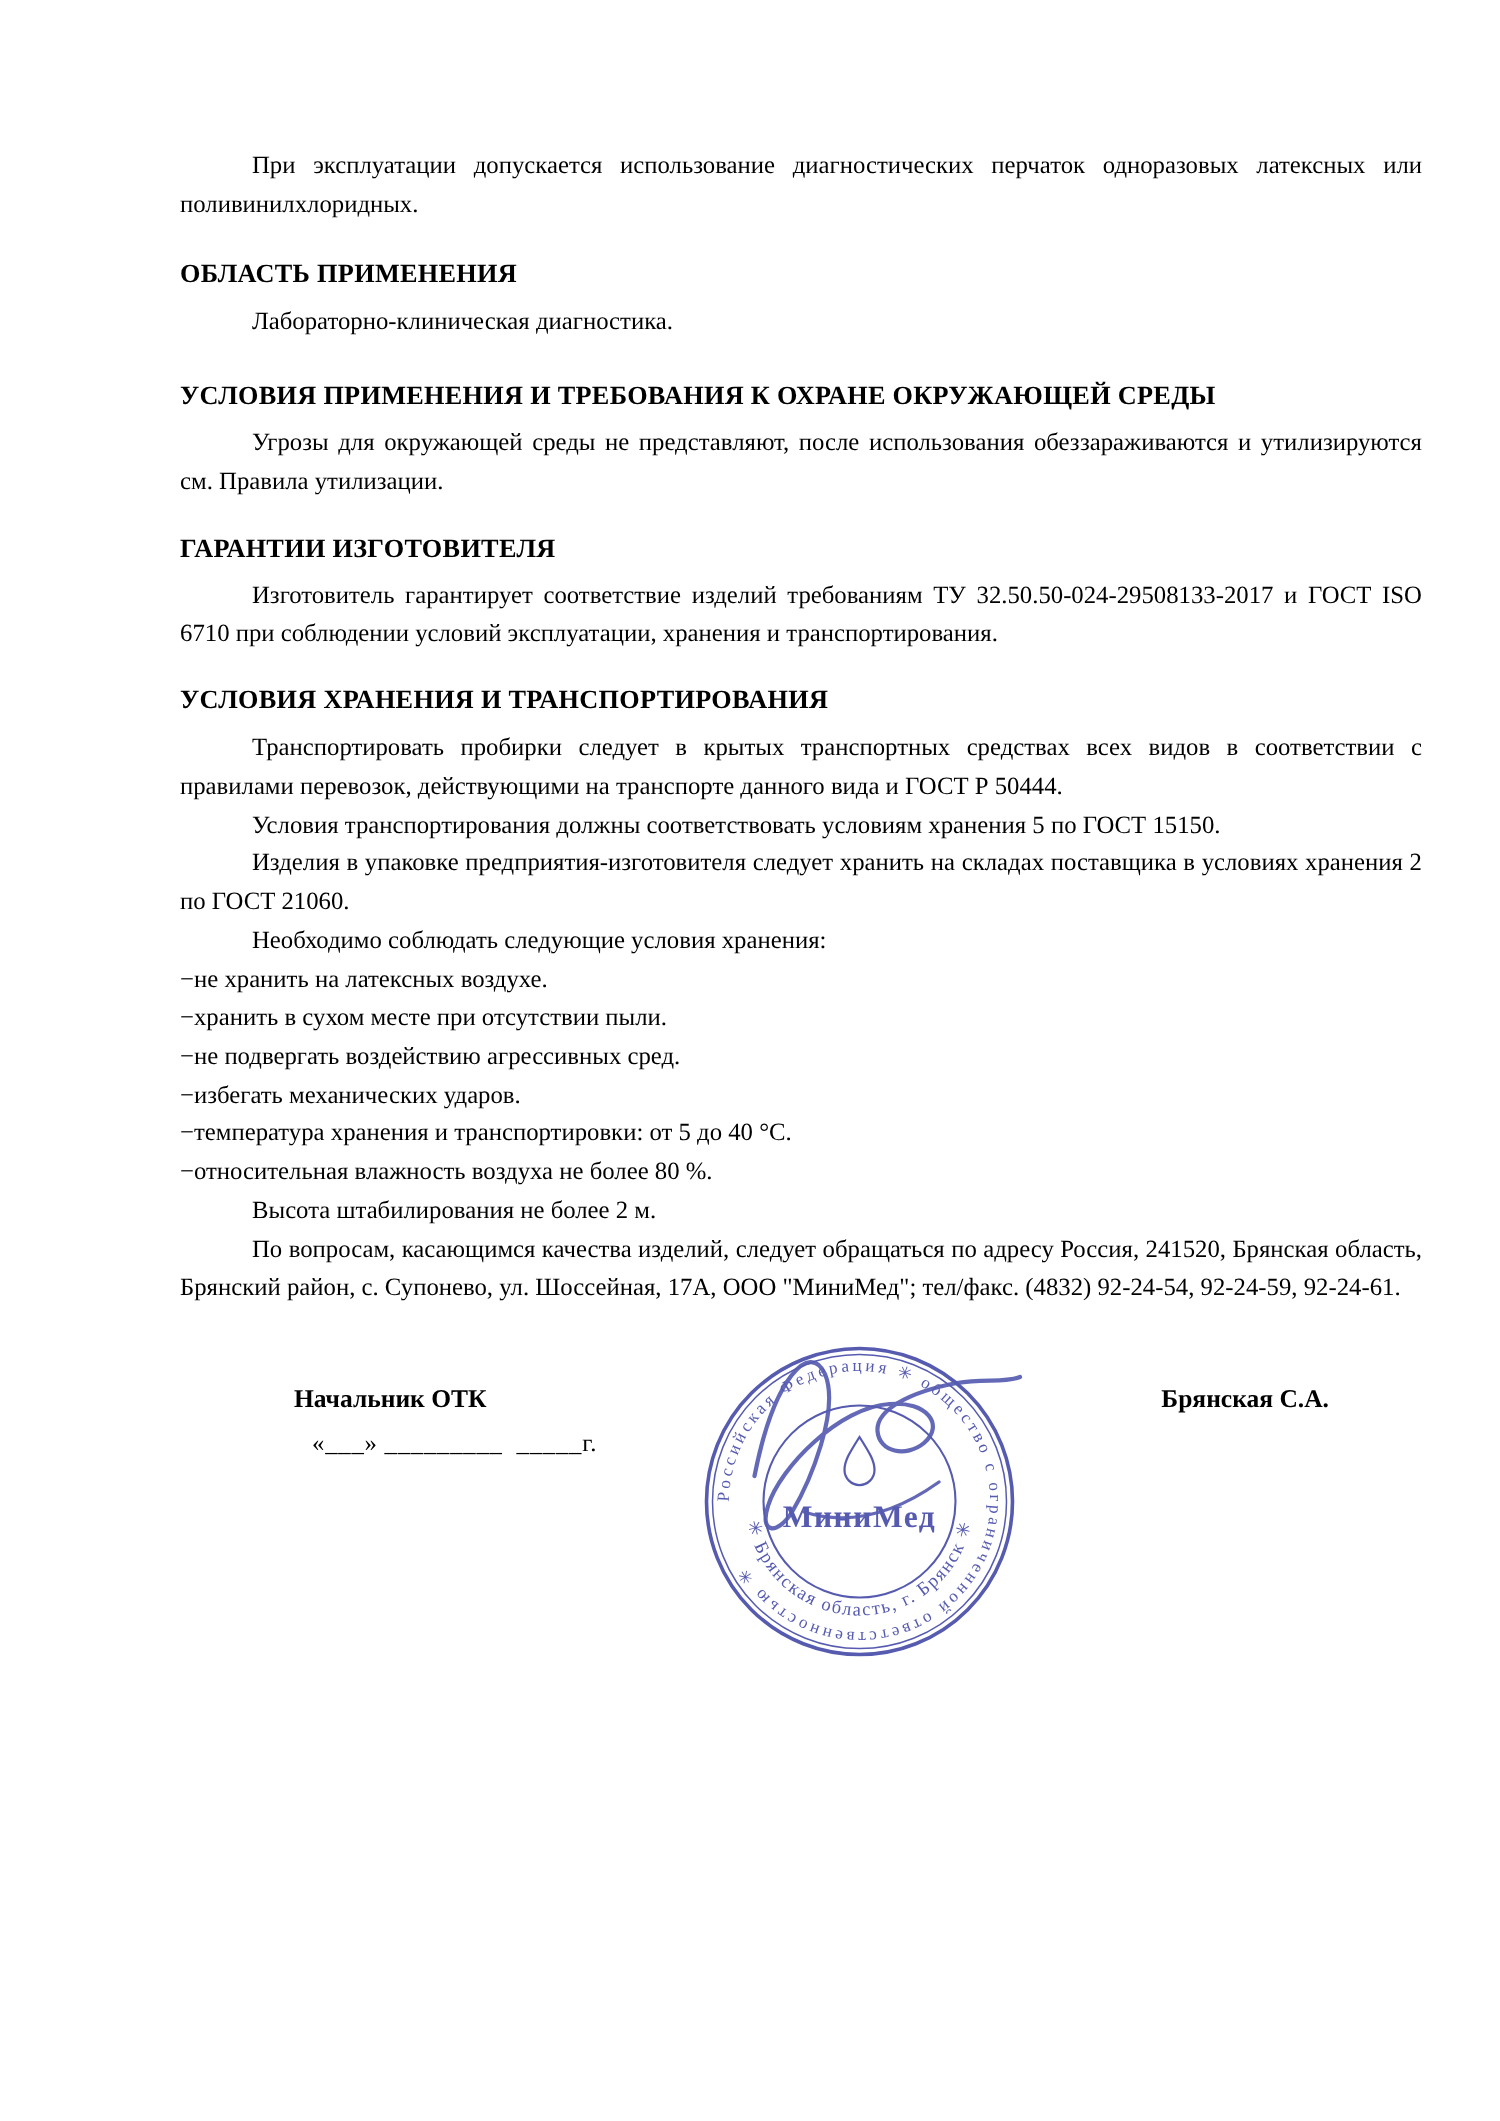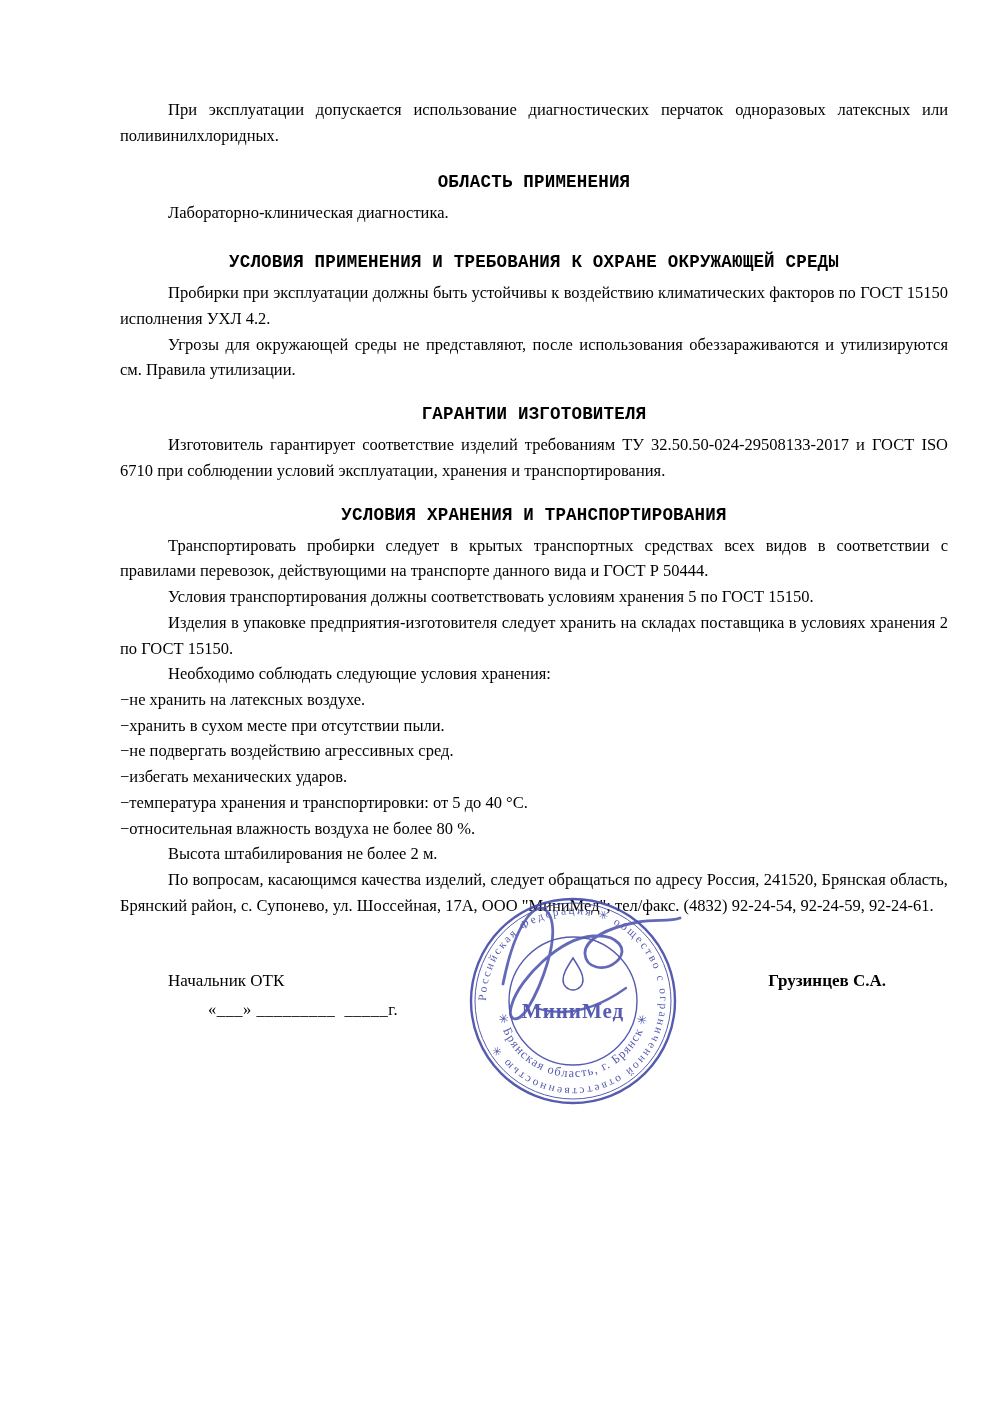--- a/index.html
+++ b/index.html
@@ -11,31 +11,31 @@
   .page{
     position:relative;box-sizing:border-box;
     width:1000px;height:1414px;
     padding:97px 52px 0 120px;
   }
   .para{
     font-size:16.5px;line-height:1.56;text-align:justify;
     text-indent:48px;margin:0;
   }
   .heading{
-    font-size:17.5px;font-weight:bold;text-align:center;
-    margin:21px 0 8px 0;letter-spacing:.2px;font-family:Liberation Mono, monospace;
+    font-size:17.5px;font-weight:bold;
+    margin:21px 0 8px 0;letter-spacing:.2px;
   }
   .list-line{
     font-size:16.5px;line-height:1.56;margin:0;text-align:left;
   }
   .sig-row{
     display:flex;justify-content:space-between;align-items:flex-start;
     margin-top:52px;padding:0 62px 0 48px;
   }
-  .sig-title{font-weight:normal;font-size:17px;}
+  .sig-title{font-weight:bold;font-size:17px;margin-left:28px;}
   .sig-date{margin-top:9px;font-size:16.5px;letter-spacing:.5px;white-space:pre;margin-left:40px;}
   .sig-name{font-weight:bold;font-size:17px;}
   .stamp-wrap{
     position:absolute;left:448px;top:866px;width:250px;height:250px;
     pointer-events:none;
   }
   .stamp-svg{
     position:absolute;left:0;top:0;
     color:var(--stamp,#3f45a5);
     opacity:.88;
@@ -54,48 +54,47 @@
 <body>
 
 <div class="page">
 
   <p class="para">При эксплуатации допускается использование диагностических перчаток одноразовых латексных или поливинилхлоридных.</p>
 
   <h2 class="heading" style="margin-top:24px;">ОБЛАСТЬ ПРИМЕНЕНИЯ</h2>
   <p class="para">Лабораторно-клиническая диагностика.</p>
 
   <h2 class="heading" style="margin-top:26px;">УСЛОВИЯ ПРИМЕНЕНИЯ И ТРЕБОВАНИЯ К ОХРАНЕ ОКРУЖАЮЩЕЙ СРЕДЫ</h2>
-  <p class="para">Пробирки при эксплуатации должны быть устойчивы к воздействию климатических факторов по ГОСТ 15150 исполнения УХЛ 4.2.</p>
   <p class="para">Угрозы для окружающей среды не представляют, после использования обеззараживаются и утилизируются см. Правила утилизации.</p>
 
   <h2 class="heading">ГАРАНТИИ ИЗГОТОВИТЕЛЯ</h2>
   <p class="para">Изготовитель гарантирует соответствие изделий требованиям ТУ 32.50.50-024-29508133-2017 и ГОСТ ISO 6710 при соблюдении условий эксплуатации, хранения и транспортирования.</p>
 
   <h2 class="heading">УСЛОВИЯ ХРАНЕНИЯ И ТРАНСПОРТИРОВАНИЯ</h2>
   <p class="para">Транспортировать пробирки следует в крытых транспортных средствах всех видов в соответствии с правилами перевозок, действующими на транспорте данного вида и ГОСТ Р 50444.</p>
   <p class="para">Условия транспортирования должны соответствовать условиям хранения 5 по ГОСТ 15150.</p>
-  <p class="para">Изделия в упаковке предприятия-изготовителя следует хранить на складах поставщика в условиях хранения 2 по ГОСТ 15150.</p>
+  <p class="para">Изделия в упаковке предприятия-изготовителя следует хранить на складах поставщика в условиях хранения 2 по ГОСТ 21060.</p>
   <p class="para">Необходимо соблюдать следующие условия хранения:</p>
 
   <p class="list-line">−не хранить на латексных воздухе.</p>
   <p class="list-line">−хранить в сухом месте при отсутствии пыли.</p>
   <p class="list-line">−не подвергать воздействию агрессивных сред.</p>
   <p class="list-line">−избегать механических ударов.</p>
   <p class="list-line">−температура хранения и транспортировки: от 5 до 40 °С.</p>
   <p class="list-line">−относительная влажность воздуха не более 80 %.</p>
 
   <p class="para">Высота штабилирования не более 2 м.</p>
   <p class="para">По вопросам, касающимся качества изделий, следует обращаться по адресу Россия, 241520, Брянская область, Брянский район, с. Супонево, ул. Шоссейная, 17А, ООО "МиниМед"; тел/факс. (4832) 92-24-54, 92-24-59, 92-24-61.</p>
 
   <div class="sig-row">
     <div>
       <div class="sig-title">Начальник ОТК</div>
       <div class="sig-date">«___» _________  _____г.</div>
     </div>
-    <div class="sig-name">Грузинцев С.А.</div>
+    <div class="sig-name">Брянская С.А.</div>
   </div>
 
   <div class="stamp-wrap">
     <svg class="stamp-svg" width="250" height="250" viewBox="0 0 250 250">
       <defs>
         <path id="ringOuter" d="M 38,135 A 87,87 0 1 1 212,135 A 87,87 0 1 1 38,135"></path>
         <path id="ringInnerBottom" d="M 49,135 A 76,76 0 0 0 201,135"></path>
       </defs>
       <circle cx="125" cy="135" r="102" fill="none" stroke="currentColor" stroke-width="2.4"></circle>
       <circle cx="125" cy="135" r="98" fill="none" stroke="currentColor" stroke-width="1"></circle>

